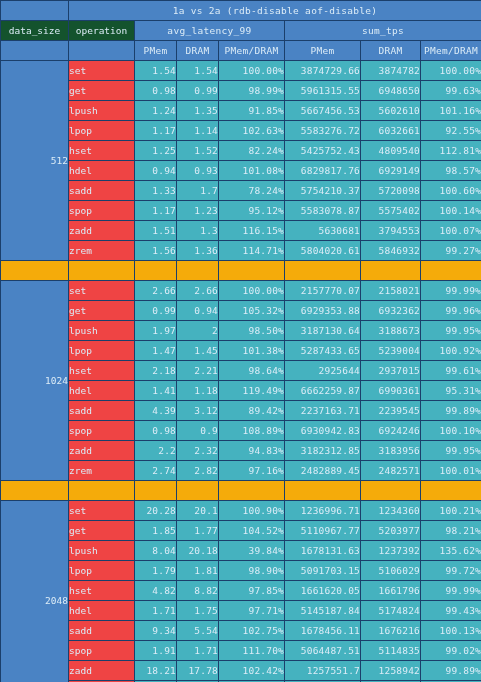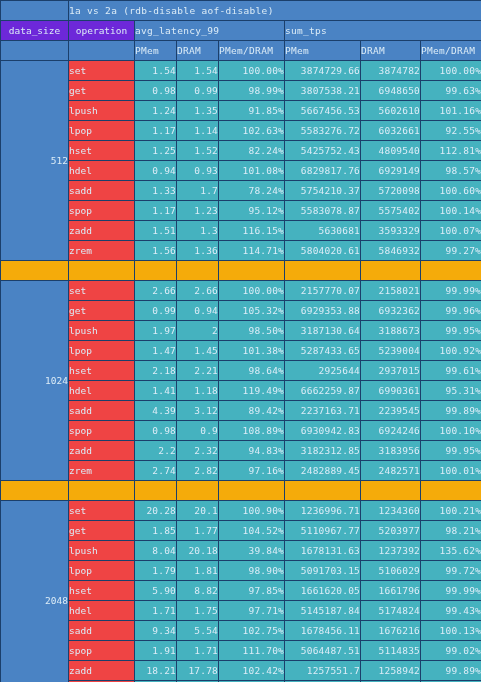--- a/index.html
+++ b/index.html
@@ -31,25 +31,26 @@
     font-size: 9.5px;
     line-height: 1;
     color: #dcecf7;
     height: 19px;
     overflow: hidden;
     white-space: nowrap;
   }
   
   .hdr {
     background: #4a83c4;
+    text-align: center;
     color: #e7f2fa;
     letter-spacing: 0.3px;
   }
   .hdr-left {
-    background: #6d28d9;
+    background: #14532d;
     text-align: center;
     color: #e7f2fa;
   }
   .blank {
     background: #4a83c4;
   }
   
   .num {
     background: #45b2bf;
     text-align: right;
@@ -132,21 +133,21 @@
           <td class="num">100.00%</td>
           <td class="num">3874729.66</td>
           <td class="num">3874782</td>
           <td class="num">100.00%</td>
         </tr>
         <tr>
           <td class="op">get</td>
           <td class="num">0.98</td>
           <td class="num">0.99</td>
           <td class="num">98.99%</td>
-          <td class="num">3807538.21</td>
+          <td class="num">5961315.55</td>
           <td class="num">6948650</td>
           <td class="num">99.63%</td>
         </tr>
         <tr>
           <td class="op">lpush</td>
           <td class="num">1.24</td>
           <td class="num">1.35</td>
           <td class="num">91.85%</td>
           <td class="num">5667456.53</td>
           <td class="num">5602610</td>
@@ -196,21 +197,21 @@
           <td class="num">5583078.87</td>
           <td class="num">5575402</td>
           <td class="num">100.14%</td>
         </tr>
         <tr>
           <td class="op">zadd</td>
           <td class="num">1.51</td>
           <td class="num">1.3</td>
           <td class="num">116.15%</td>
           <td class="num">5630681</td>
-          <td class="num">3593329</td>
+          <td class="num">3794553</td>
           <td class="num">100.07%</td>
         </tr>
         <tr>
           <td class="op">zrem</td>
           <td class="num">1.56</td>
           <td class="num">1.36</td>
           <td class="num">114.71%</td>
           <td class="num">5804020.61</td>
           <td class="num">5846932</td>
           <td class="num">99.27%</td>
@@ -358,21 +359,21 @@
           <td class="op">lpop</td>
           <td class="num">1.79</td>
           <td class="num">1.81</td>
           <td class="num">98.90%</td>
           <td class="num">5091703.15</td>
           <td class="num">5106029</td>
           <td class="num">99.72%</td>
         </tr>
         <tr>
           <td class="op">hset</td>
-          <td class="num">5.90</td>
+          <td class="num">4.82</td>
           <td class="num">8.82</td>
           <td class="num">97.85%</td>
           <td class="num">1661620.05</td>
           <td class="num">1661796</td>
           <td class="num">99.99%</td>
         </tr>
         <tr>
           <td class="op">hdel</td>
           <td class="num">1.71</td>
           <td class="num">1.75</td>

